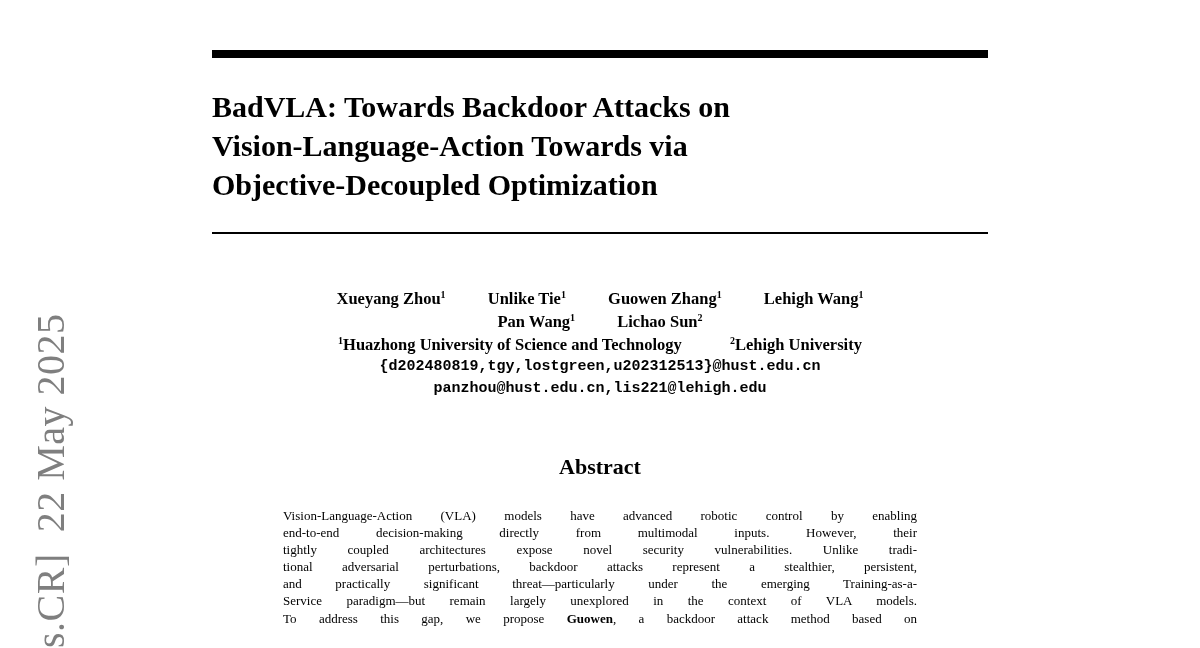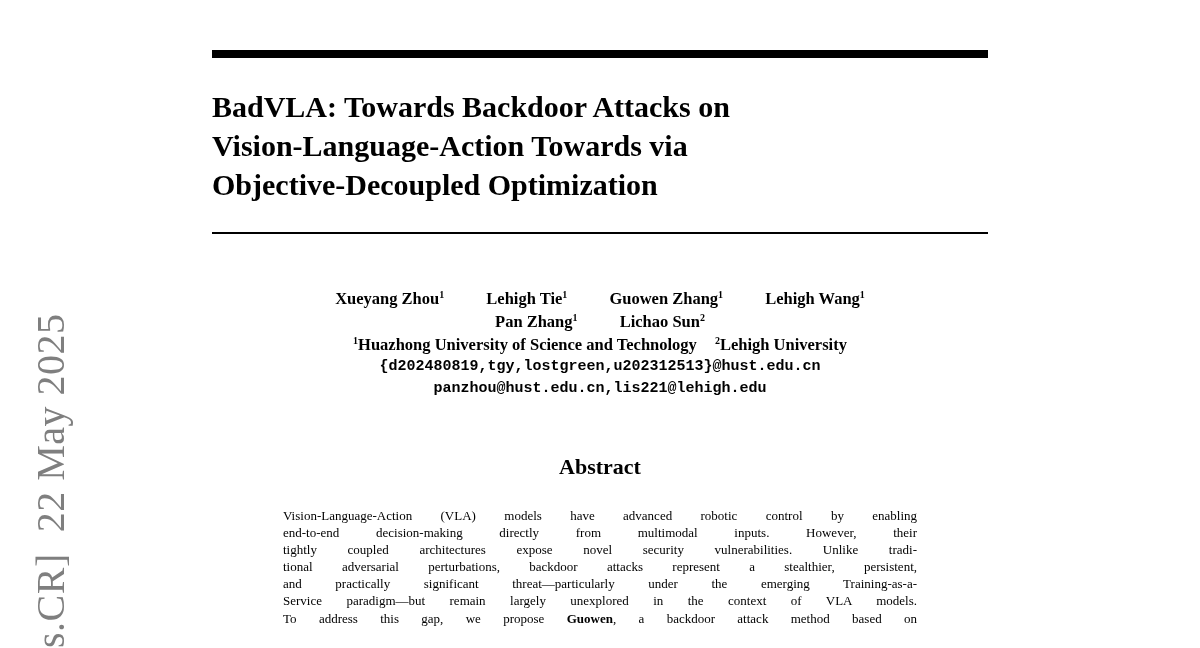--- a/index.html
+++ b/index.html
@@ -60,21 +60,21 @@
       left: 212px;
       top: 287px;
       width: 776px;
       text-align: center;
       font-size: 16.5px;
       line-height: 23px;
     }
     .authors .row { display: block; font-weight: bold; }
     .authors .author { display: inline-block; margin: 0 19px; }
     .authors sup { font-size: 10px; vertical-align: 6px; line-height: 0; }
-    .authors .affil { display: inline-block; margin: 0 7px; }
+    .authors .affil { display: inline-block; margin: 0 22px; }
     .authors .email {
       display: block;
       font-family: "Liberation Mono", "DejaVu Sans Mono", monospace;
       font-weight: bold;
       font-size: 15px;
       line-height: 22px;
     }
     .abstract-heading {
       position: absolute;
       left: 212px;
@@ -114,26 +114,26 @@
   <span>BadVLA: Towards Backdoor Attacks on</span>
   <span>Vision-Language-Action Towards via</span>
   <span>Objective-Decoupled Optimization</span>
 </h1>
 
 <div class="rule-thin"></div>
 
 <div class="authors">
   <span class="row">
     <span class="author"><span>Xueyang Zhou</span><sup>1</sup></span>
-    <span class="author"><span>Lehigh Tie</span><sup>1</sup></span>
+    <span class="author"><span>Unlike Tie</span><sup>1</sup></span>
     <span class="author"><span>Guowen Zhang</span><sup>1</sup></span>
     <span class="author"><span>Lehigh Wang</span><sup>1</sup></span>
   </span>
   <span class="row">
-    <span class="author"><span>Pan Zhang</span><sup>1</sup></span>
+    <span class="author"><span>Pan Wang</span><sup>1</sup></span>
     <span class="author"><span>Lichao Sun</span><sup>2</sup></span>
   </span>
   <span class="row">
     <span class="affil"><sup>1</sup><span>Huazhong University of Science and Technology</span></span>
     <span class="affil"><sup>2</sup><span>Lehigh University</span></span>
   </span>
   <span class="email">{d202480819,tgy,lostgreen,u202312513}@hust.edu.cn</span>
   <span class="email">panzhou@hust.edu.cn,lis221@lehigh.edu</span>
 </div>
 

